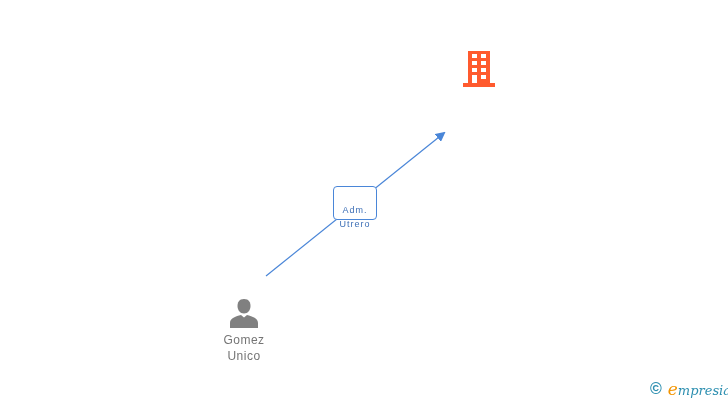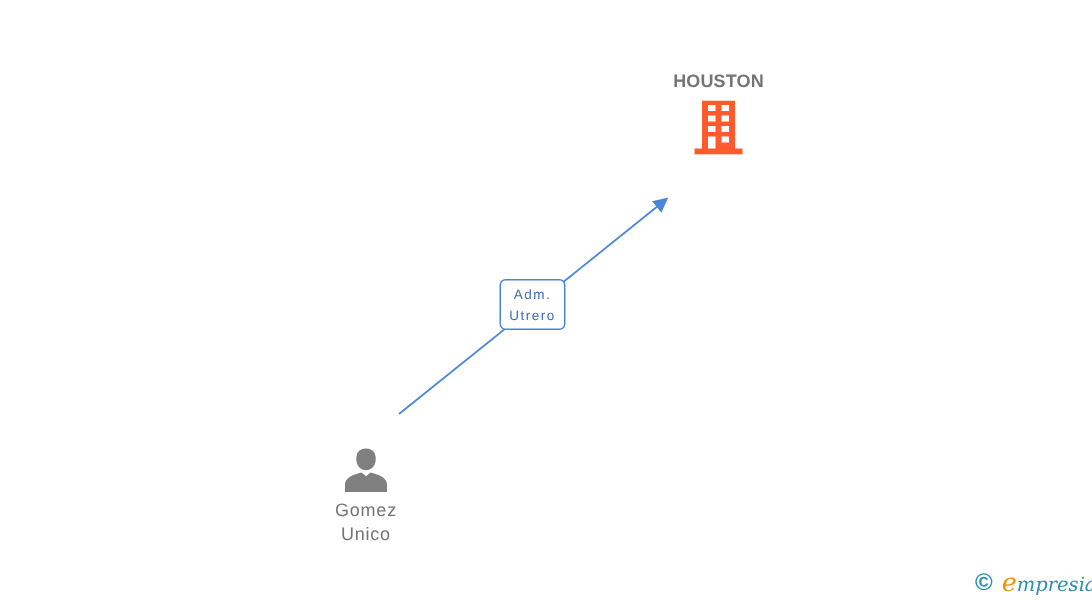--- a/index.html
+++ b/index.html
@@ -68,21 +68,21 @@
       width: 44px;
       height: 34px;
       box-sizing: border-box;
       border: 1px solid #4a86d8;
       border-radius: 4px;
       background: #ffffff;
       color: #3d6fb6;
       font-size: 9px;
       line-height: 14px;
       text-align: center;
-      padding-top: 2px;
+      padding-top: 16px;
       letter-spacing: 1px;
       cursor: pointer;
     }
     .role-label span { display: block; }
     .watermark {
       position: absolute;
       left: 650px;
       top: 378px;
       height: 22px;
       display: flex;
@@ -114,21 +114,20 @@
   <svg width="728" height="400" style="position:absolute;left:0;top:0;">
     <defs>
       <marker id="arrowhead" markerWidth="10" markerHeight="10" refX="8" refY="5" orient="auto" markerUnits="userSpaceOnUse">
         <path d="M0,0 L10,5 L0,10 z" fill="#4a86d8"></path>
       </marker>
     </defs>
     <line x1="266" y1="276" x2="444" y2="133" stroke="#4a86d8" stroke-width="1.2" marker-end="url(#arrowhead)"></line>
   </svg>
 
   <div class="company-node">
-    <div class="company-name">HOUSTON</div>
     <svg class="company-icon" viewBox="0 0 34 36">
       <rect x="6" y="0" width="22" height="33" fill="#ff5a2e"></rect>
       <rect x="1" y="32" width="32" height="4" fill="#ff5a2e"></rect>
       <rect x="10" y="3" width="5" height="4" fill="#ffffff"></rect>
       <rect x="19" y="3" width="5" height="4" fill="#ffffff"></rect>
       <rect x="10" y="10" width="5" height="4" fill="#ffffff"></rect>
       <rect x="19" y="10" width="5" height="4" fill="#ffffff"></rect>
       <rect x="10" y="17" width="5" height="4" fill="#ffffff"></rect>
       <rect x="19" y="17" width="5" height="4" fill="#ffffff"></rect>
       <rect x="10" y="24" width="5" height="8" fill="#ffffff"></rect>

